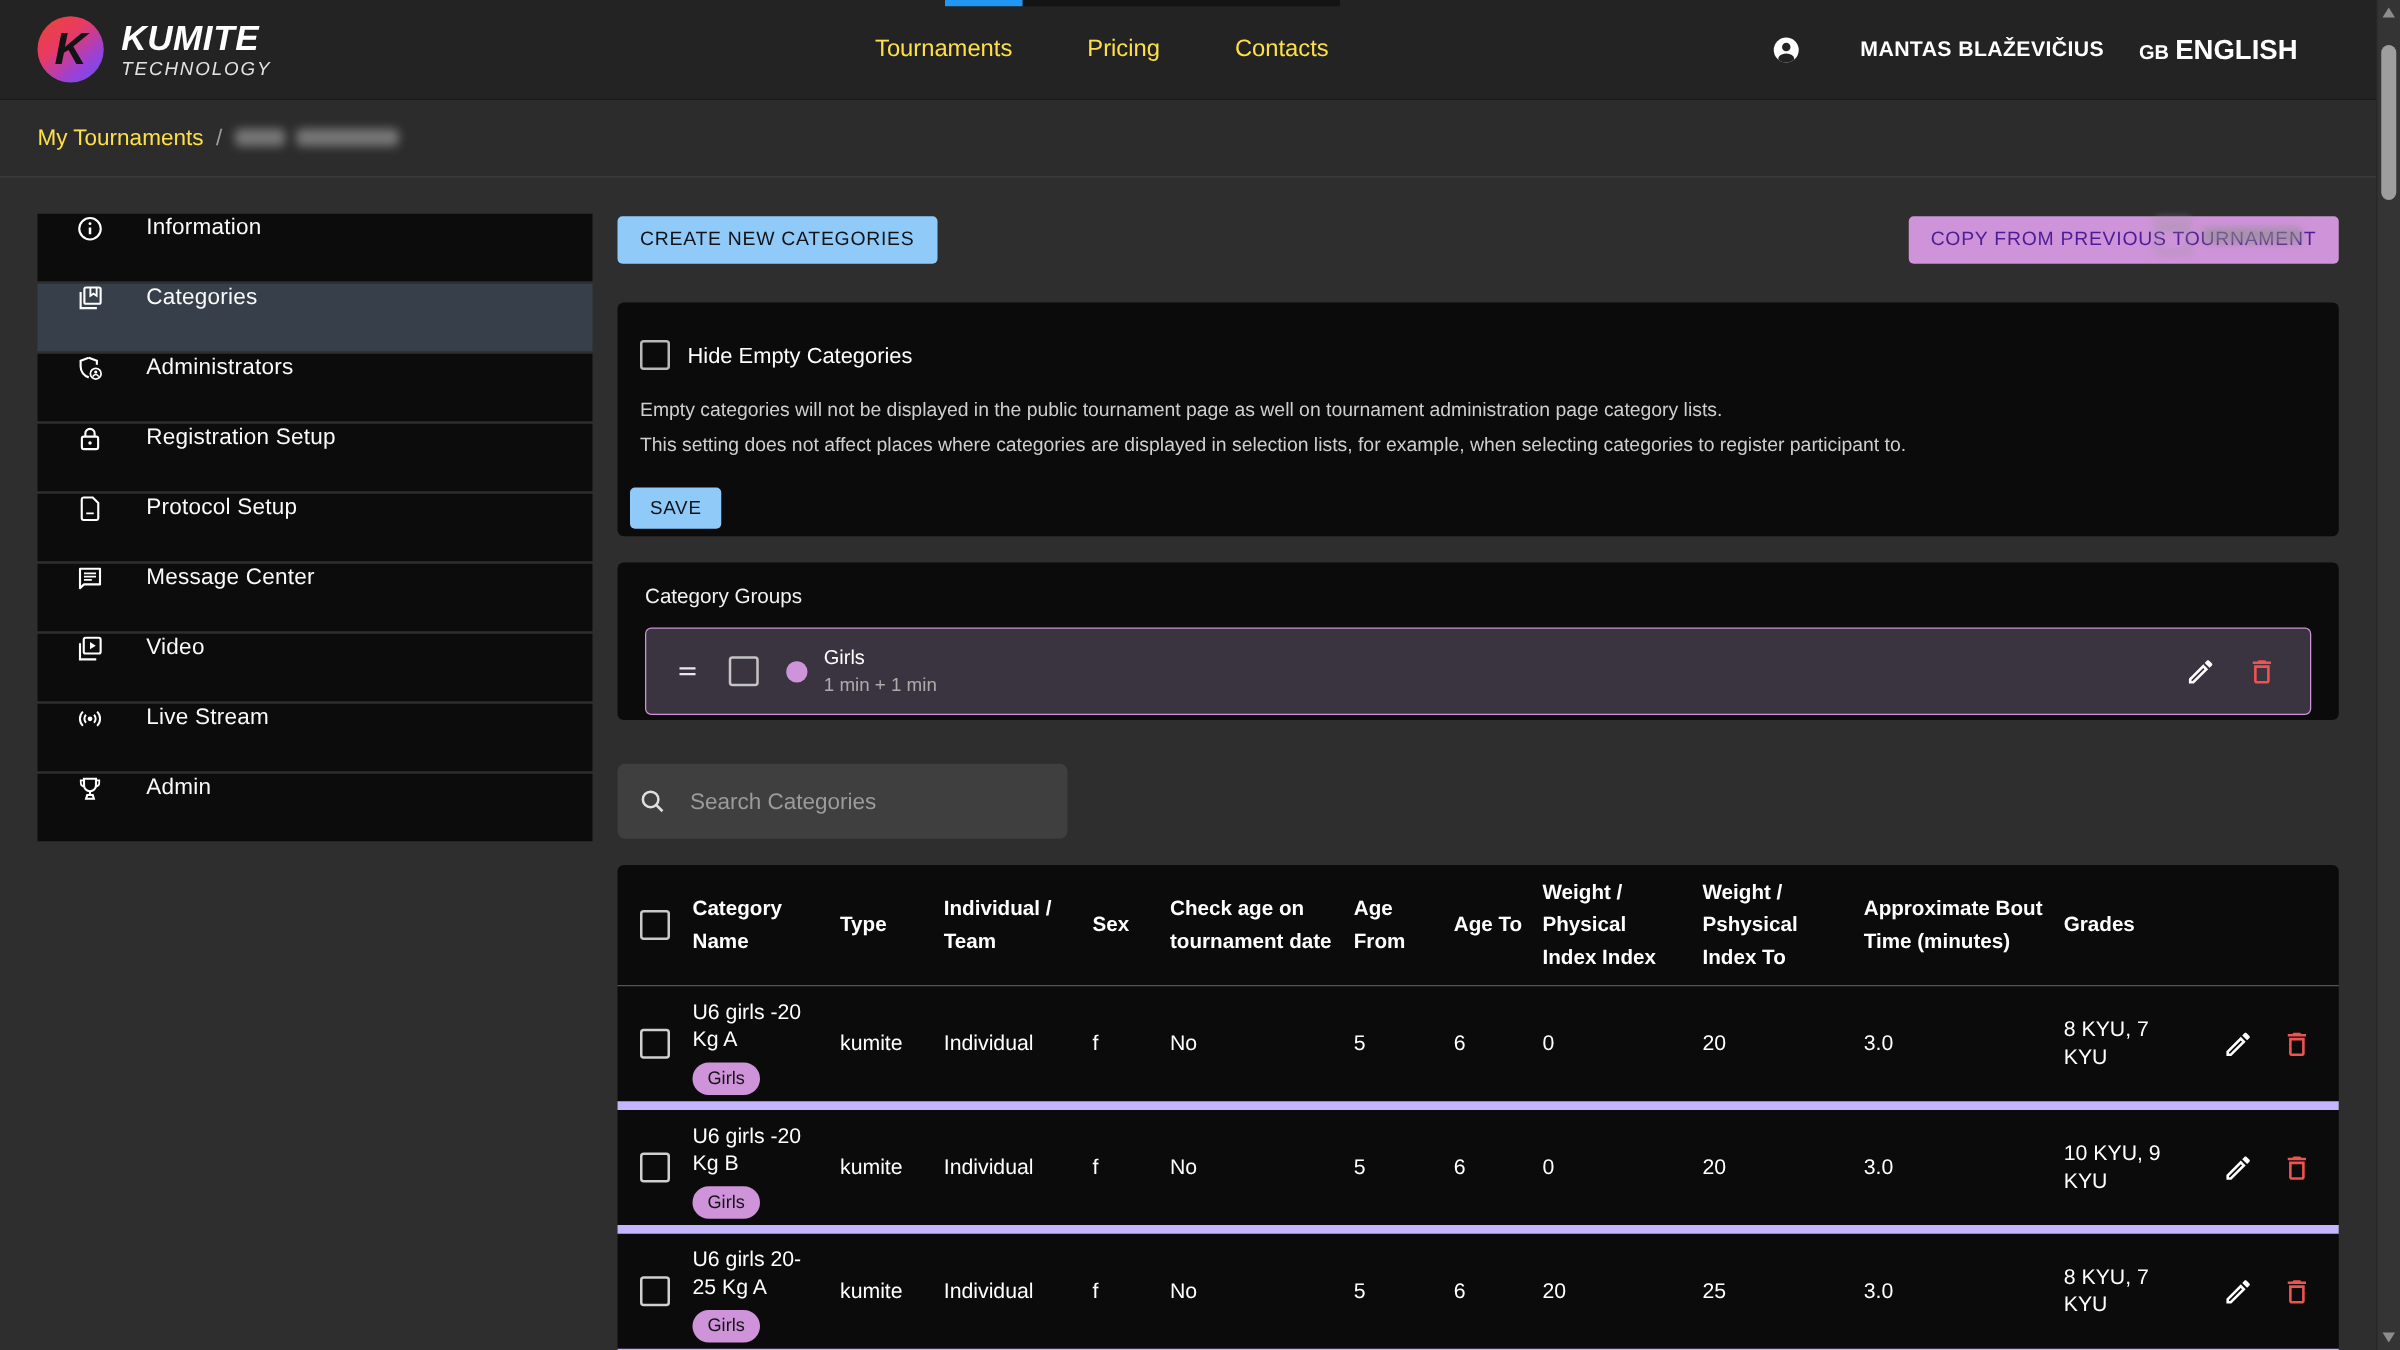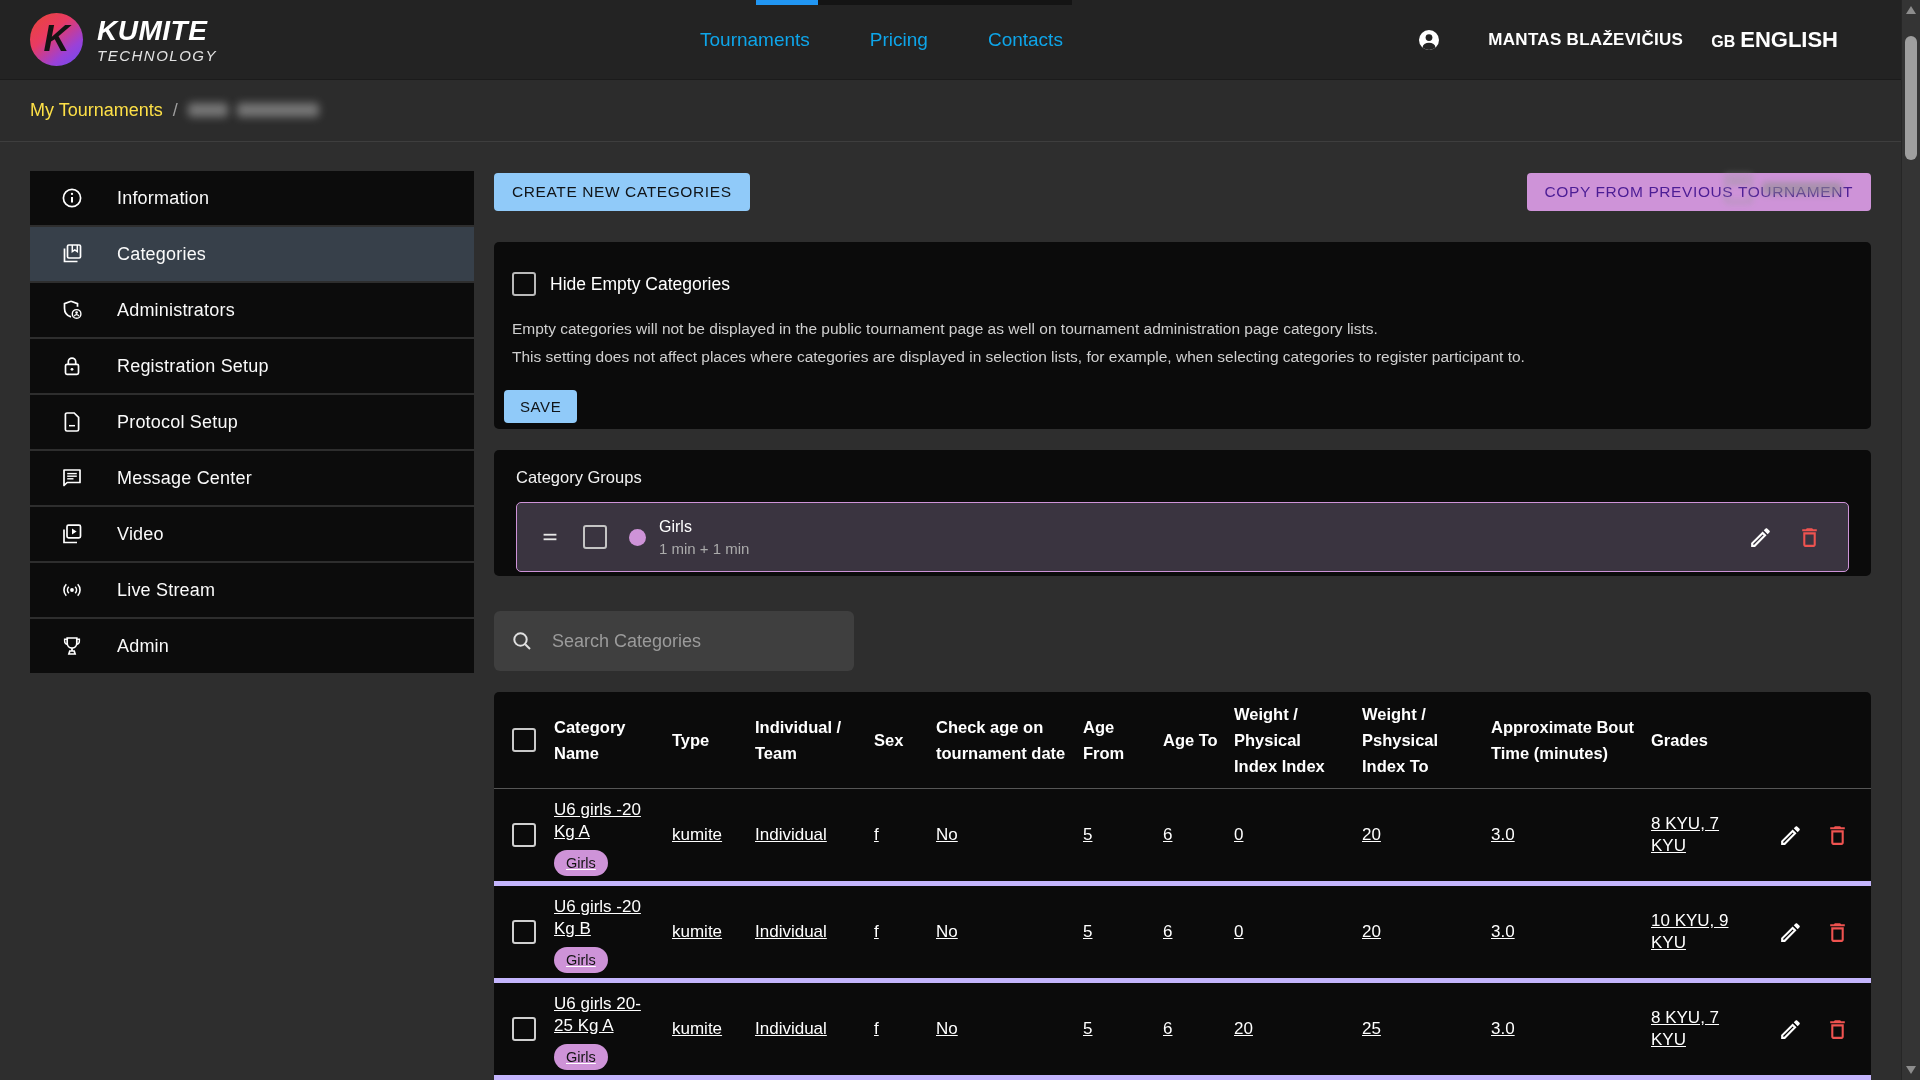--- a/index.html
+++ b/index.html
@@ -16,21 +16,21 @@
           display:flex;align-items:center;border-bottom:1px solid #1b1b1b;z-index:10;}
   .logo-wrap{display:flex;align-items:center;margin-left:30px;}
   .logo-circle{width:53px;height:53px;border-radius:50%;
       background:linear-gradient(140deg,#e8453c 5%,#e93a63 38%,#9a41d8 72%,#6b4df2 100%);
       display:flex;align-items:center;justify-content:center;}
   .logo-k{font-size:36px;font-weight:800;font-style:italic;color:#141414;transform:translateY(-1px);}
   .brand-text{margin-left:14px;line-height:1;}
   .brand-name{font-size:28px;font-weight:700;font-style:italic;letter-spacing:.5px;}
   .brand-tag{font-size:15px;font-style:italic;color:#e3e3e3;letter-spacing:1.5px;margin-top:3px;}
   .nav{position:absolute;left:700px;top:0;height:79px;display:flex;align-items:center;gap:60px;}
-  .nav-item{font-size:19px;color:#0ea5e9;cursor:pointer;}
+  .nav-item{font-size:19px;color:#fde047;cursor:pointer;}
   .user-area{position:absolute;right:63px;top:0;height:79px;display:flex;align-items:center;gap:14px;}
   .user-name{font-size:17px;font-weight:700;letter-spacing:.3px;}
   .lang{display:flex;align-items:baseline;gap:5px;margin-left:14px;cursor:pointer;}
   .lang-code{font-size:16px;font-weight:700;}
   .lang-label{font-size:22px;font-weight:700;}
 
   
   .crumbband{position:absolute;left:0;top:79px;width:1901px;height:62px;background:#2c2c2c;
              border-bottom:1px solid #3e3e3e;display:flex;align-items:center;z-index:5;}
   .crumb{margin-left:30px;display:flex;align-items:center;gap:10px;font-size:18px;}
@@ -38,21 +38,21 @@
   .crumb-sep{color:#9e9e9e;}
   .blur-blob{background:#8f8f8f;border-radius:4px;filter:blur(4px);opacity:.75;}
   .crumb-redacted{display:flex;gap:9px;}
   .dateband{position:absolute;right:59px;top:95px;display:flex;align-items:center;gap:10px;
             filter:blur(3px);opacity:.8;}
   .cal-box{width:23px;height:25px;border:2px solid #9a9a9a;border-radius:3px;position:relative;}
   .cal-box:before{content:"";position:absolute;left:2px;top:4px;right:2px;height:4px;background:#9a9a9a;}
 
   
   .sidebar{position:absolute;left:30px;top:171px;width:444px;}
-  .side-item{height:54px;background:#0c0c0c;margin-bottom:2px;display:flex;align-items:center;
+  .side-item{height:54px;background:#0c0c0c;margin-bottom:2px;display:flex;
              padding-left:30px;cursor:pointer;}
   .side-item.active{background:#37404a;}
   .side-icon{width:24px;height:24px;margin-right:33px;flex:none;}
   .side-label{font-size:18px;font-weight:500;color:#fafafa;letter-spacing:.2px;}
 
   
   .main{position:absolute;left:494px;top:141px;width:1377px;}
   .toolbar{margin-top:32px;height:38px;display:flex;justify-content:space-between;}
   .btn{border:none;border-radius:4px;height:38px;padding:0 18px;font-family:inherit;
        font-size:15.5px;font-weight:500;letter-spacing:.6px;cursor:pointer;color:#101418;}
@@ -87,21 +87,21 @@
   .searchbox input{flex:1;margin-left:16px;background:transparent;border:none;outline:none;
              color:#e8e8e8;font-size:18px;font-family:inherit;}
   .searchbox input::placeholder{color:#9b9b9b;}
 
   
   .card-table{margin-top:21px;min-height:400px;padding-bottom:20px;}
   .trow,.thead-row{display:grid;
      grid-template-columns:60px 118px 83px 119px 62px 147px 80px 71px 128px 129px 160px 121px 1fr;
      align-items:stretch;}
   .thead-row{min-height:96px;border-bottom:1px solid #565656;}
-  .trow{min-height:92px;border-bottom:5px solid #c4b5fd;text-decoration:underline;}
+  .trow{min-height:92px;border-bottom:7px solid #c4b5fd;}
   .cell{display:flex;align-items:center;padding-right:14px;font-size:17px;line-height:22px;}
   .hcell{font-weight:700;font-size:16.5px;line-height:26px;}
   .c-check{justify-content:center;padding-right:0;}
   .c-name{flex-direction:column;align-items:flex-start;justify-content:flex-start;padding-top:10px;}
   .cname{font-size:17px;line-height:22px;}
   .chip{display:inline-flex;align-items:center;height:26px;padding:0 12px;border-radius:13px;
         background:#ce93d8;color:#141414;font-size:14.5px;margin-top:7px;}
   .c-actions{gap:22px;padding-left:6px;}
 
   

